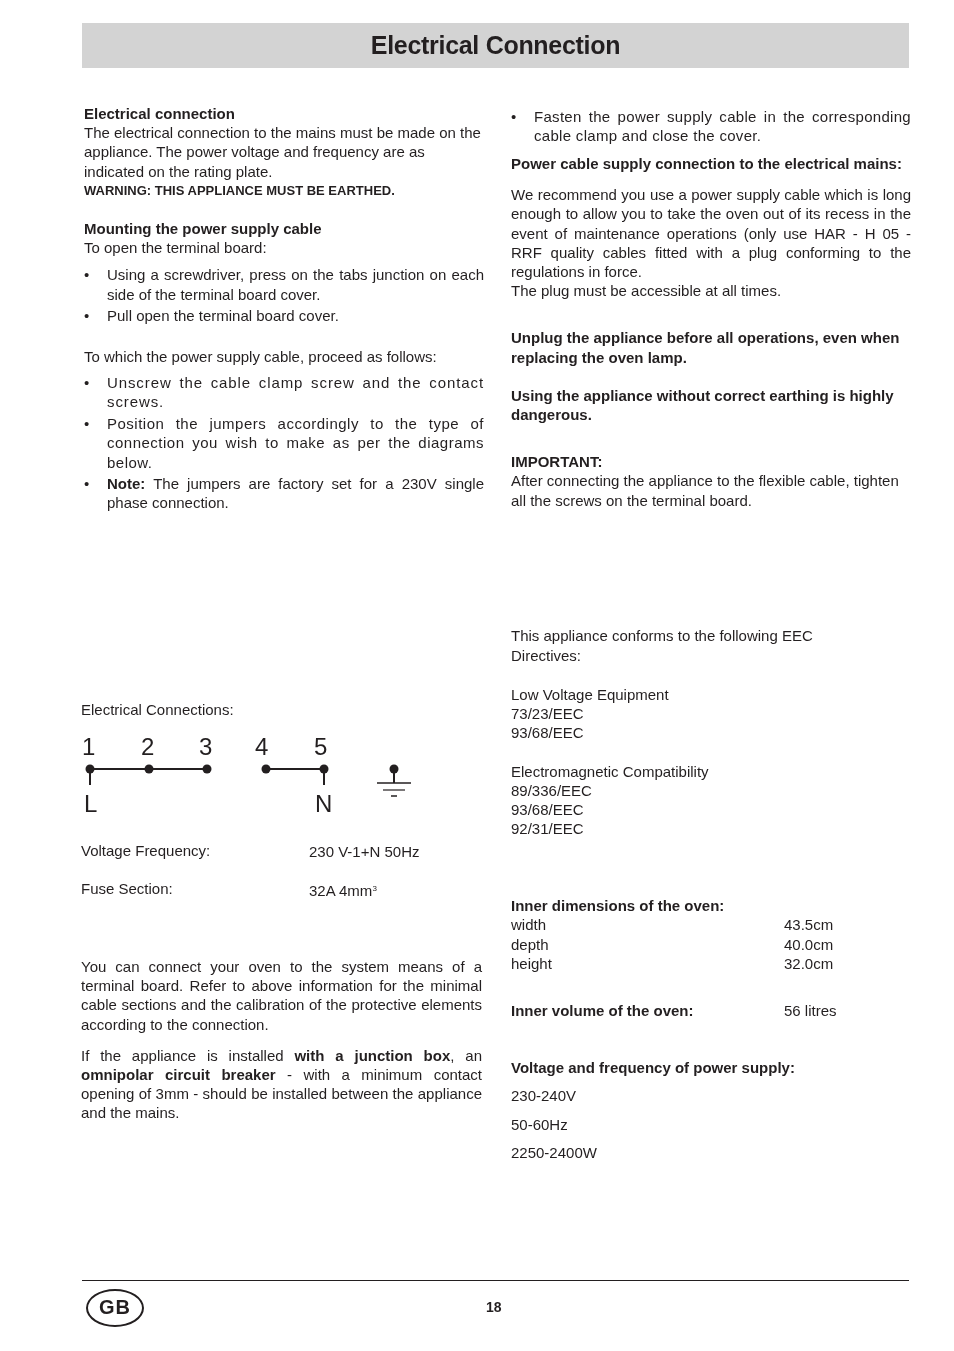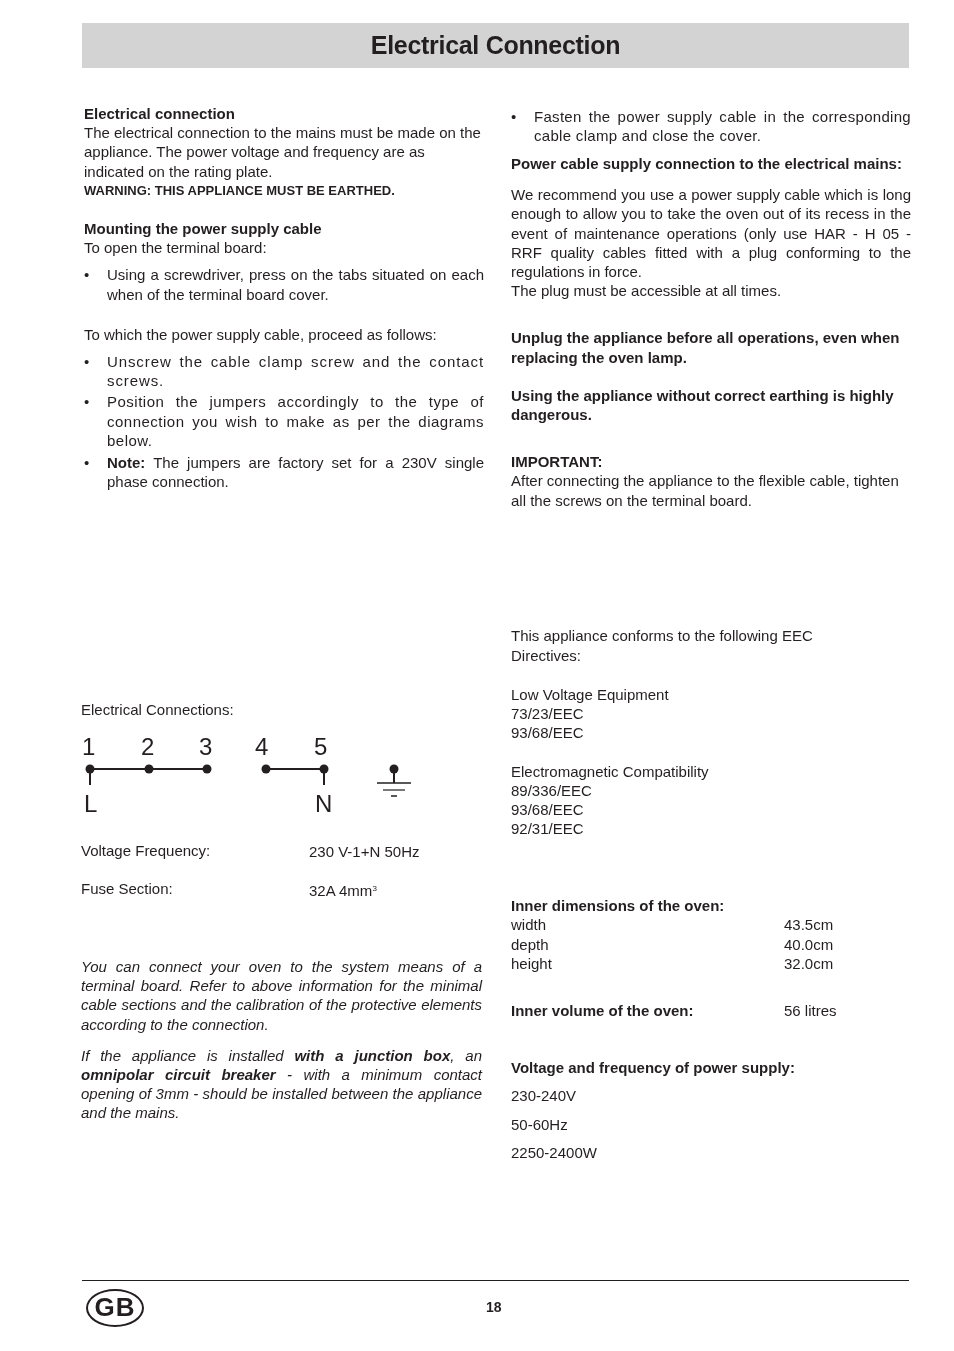--- a/index.html
+++ b/index.html
@@ -35,41 +35,42 @@
   .gap { height: 19px; }
   .abs { position: absolute; }
   .diagram { position: absolute; left: 80px; top: 730px; width: 340px; height: 90px; }
   .diagram .num { position: absolute; font-size: 24px; line-height: 24px; top: 5px; }
   .diagram .lbl { position: absolute; font-size: 24px; line-height: 24px; top: 62px; }
   .footer-line { position: absolute; left: 82px; top: 1280px; width: 827px; height: 1px; background: #231f20; }
   .gb-badge {
     position: absolute; left: 86px; top: 1289px; width: 58px; height: 38px;
     border: 2.5px solid #231f20; border-radius: 50%;
     display: flex; align-items: center; justify-content: center;
-    font-weight: bold; font-size: 26px; letter-spacing: 1px; color: #231f20;
+    font-weight: bold; font-size: 20px; letter-spacing: 1px; color: #231f20;
   }
   .page-num { position: absolute; left: 486px; top: 1298px; font-size: 14px; font-weight: bold; }
   sup { font-size: 8px; vertical-align: 5px; }
 </style>
 </head>
 <body>
 
 <div class="title-bar">
   <h1>Electrical Connection</h1>
 </div>
 
 <div class="col col-left" style="top:104px;">
   <div class="p b">Electrical connection</div>
   <div class="p">The electrical connection to the mains must be made on the appliance.  The power voltage and frequency are as indicated on the rating plate.</div>
   <div class="p b" style="font-size:13px;">WARNING: THIS APPLIANCE MUST BE EARTHED.</div>
   <div class="gap"></div>
   <div class="p b">Mounting the power supply cable</div>
   <div class="p" style="margin-bottom:8px;">To open the terminal board:</div>
   <ul class="bullets">
-    <li>Using a screwdriver, press on the tabs situated on each when of the terminal board cover.</li>
+    <li>Using a screwdriver, press on the tabs junction on each side of the terminal board cover.</li>
+    <li>Pull open the terminal board cover.</li>
   </ul>
   <div style="height:19px;"></div>
   <div class="p" style="margin-bottom:7px;">To which the power supply cable, proceed as follows:</div>
   <ul class="bullets">
     <li style="letter-spacing:0.9px;">Unscrew the cable clamp screw and the contact screws.</li>
     <li style="letter-spacing:0.5px;">Position the jumpers accordingly to the type of connection you wish to make as per the diagrams below.</li>
     <li>
       <span class="b">Note:</span><span> The jumpers are factory set for a 230V single phase connection.</span>
     </li>
   </ul>
@@ -103,21 +104,21 @@
   </svg>
   <span class="lbl" style="left:4px;">L</span>
   <span class="lbl" style="left:235px;">N</span>
 </div>
 
 <div class="abs" style="left:81px; top:841px;">Voltage Frequency:</div>
 <div class="abs" style="left:309px; top:842px;">230 V-1+N  50Hz</div>
 <div class="abs" style="left:81px; top:879px;">Fuse Section:</div>
 <div class="abs" style="left:309px; top:879px;"><span>32A  4mm</span><sup>3</sup></div>
 
-<div class="col justify" style="left:81px; width:401px; top:933px;font-style:italic;">
+<div class="col justify" style="left:81px; width:401px; top:933px;">
   <div class="p justify" style="text-align-last:left;">You can connect your oven to the system means of a terminal board. Refer to above information for the minimal cable sections and the calibration of the protective elements according to the connection.</div>
   <div class="p justify" style="text-align-last:left;"><span>If the appliance is installed </span><span class="b">with a junction box</span><span>, an </span><span class="b">omnipolar circuit breaker</span><span> - with a minimum contact opening of 3mm - should be installed between the appliance and the mains.</span></div>
 </div>
 
 <div class="col col-right" style="top:107px;">
   <ul class="bullets">
     <li style="letter-spacing:0.3px;">Fasten the power supply cable in the corresponding cable clamp and close the cover.</li>
   </ul>
   <div style="height:6px;"></div>
   <div class="p b">Power cable supply connection to the electrical mains:</div>

